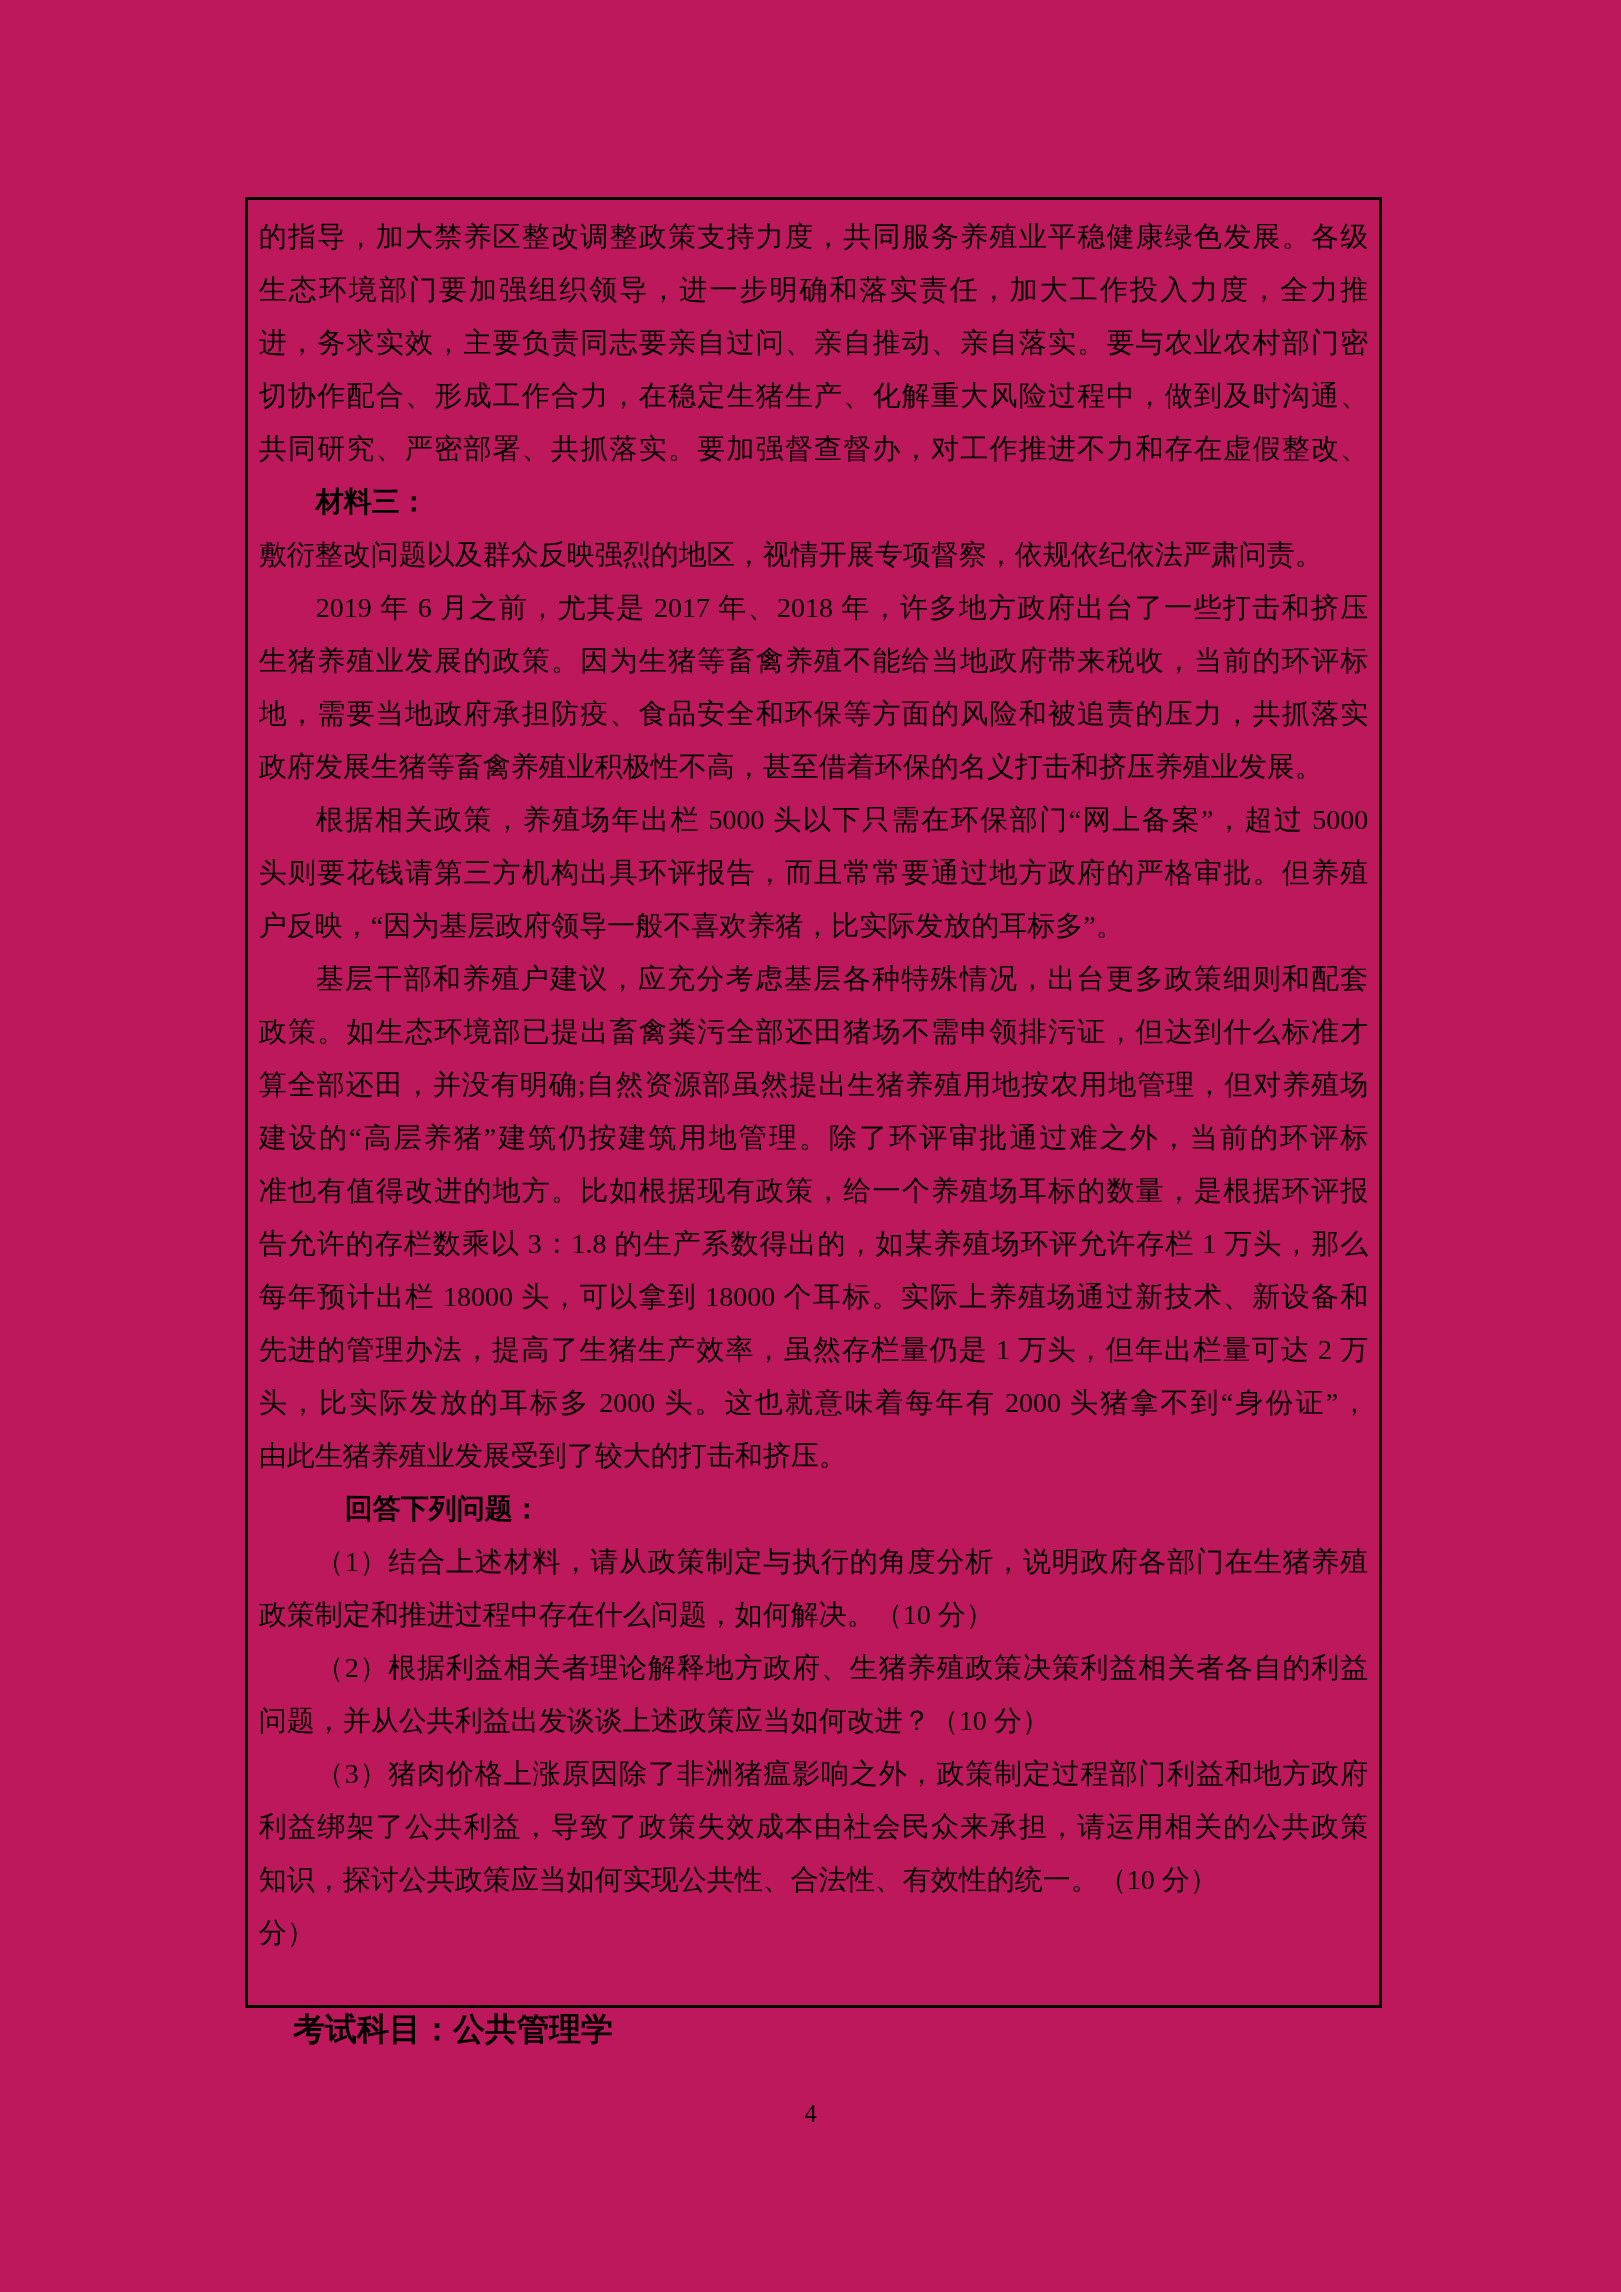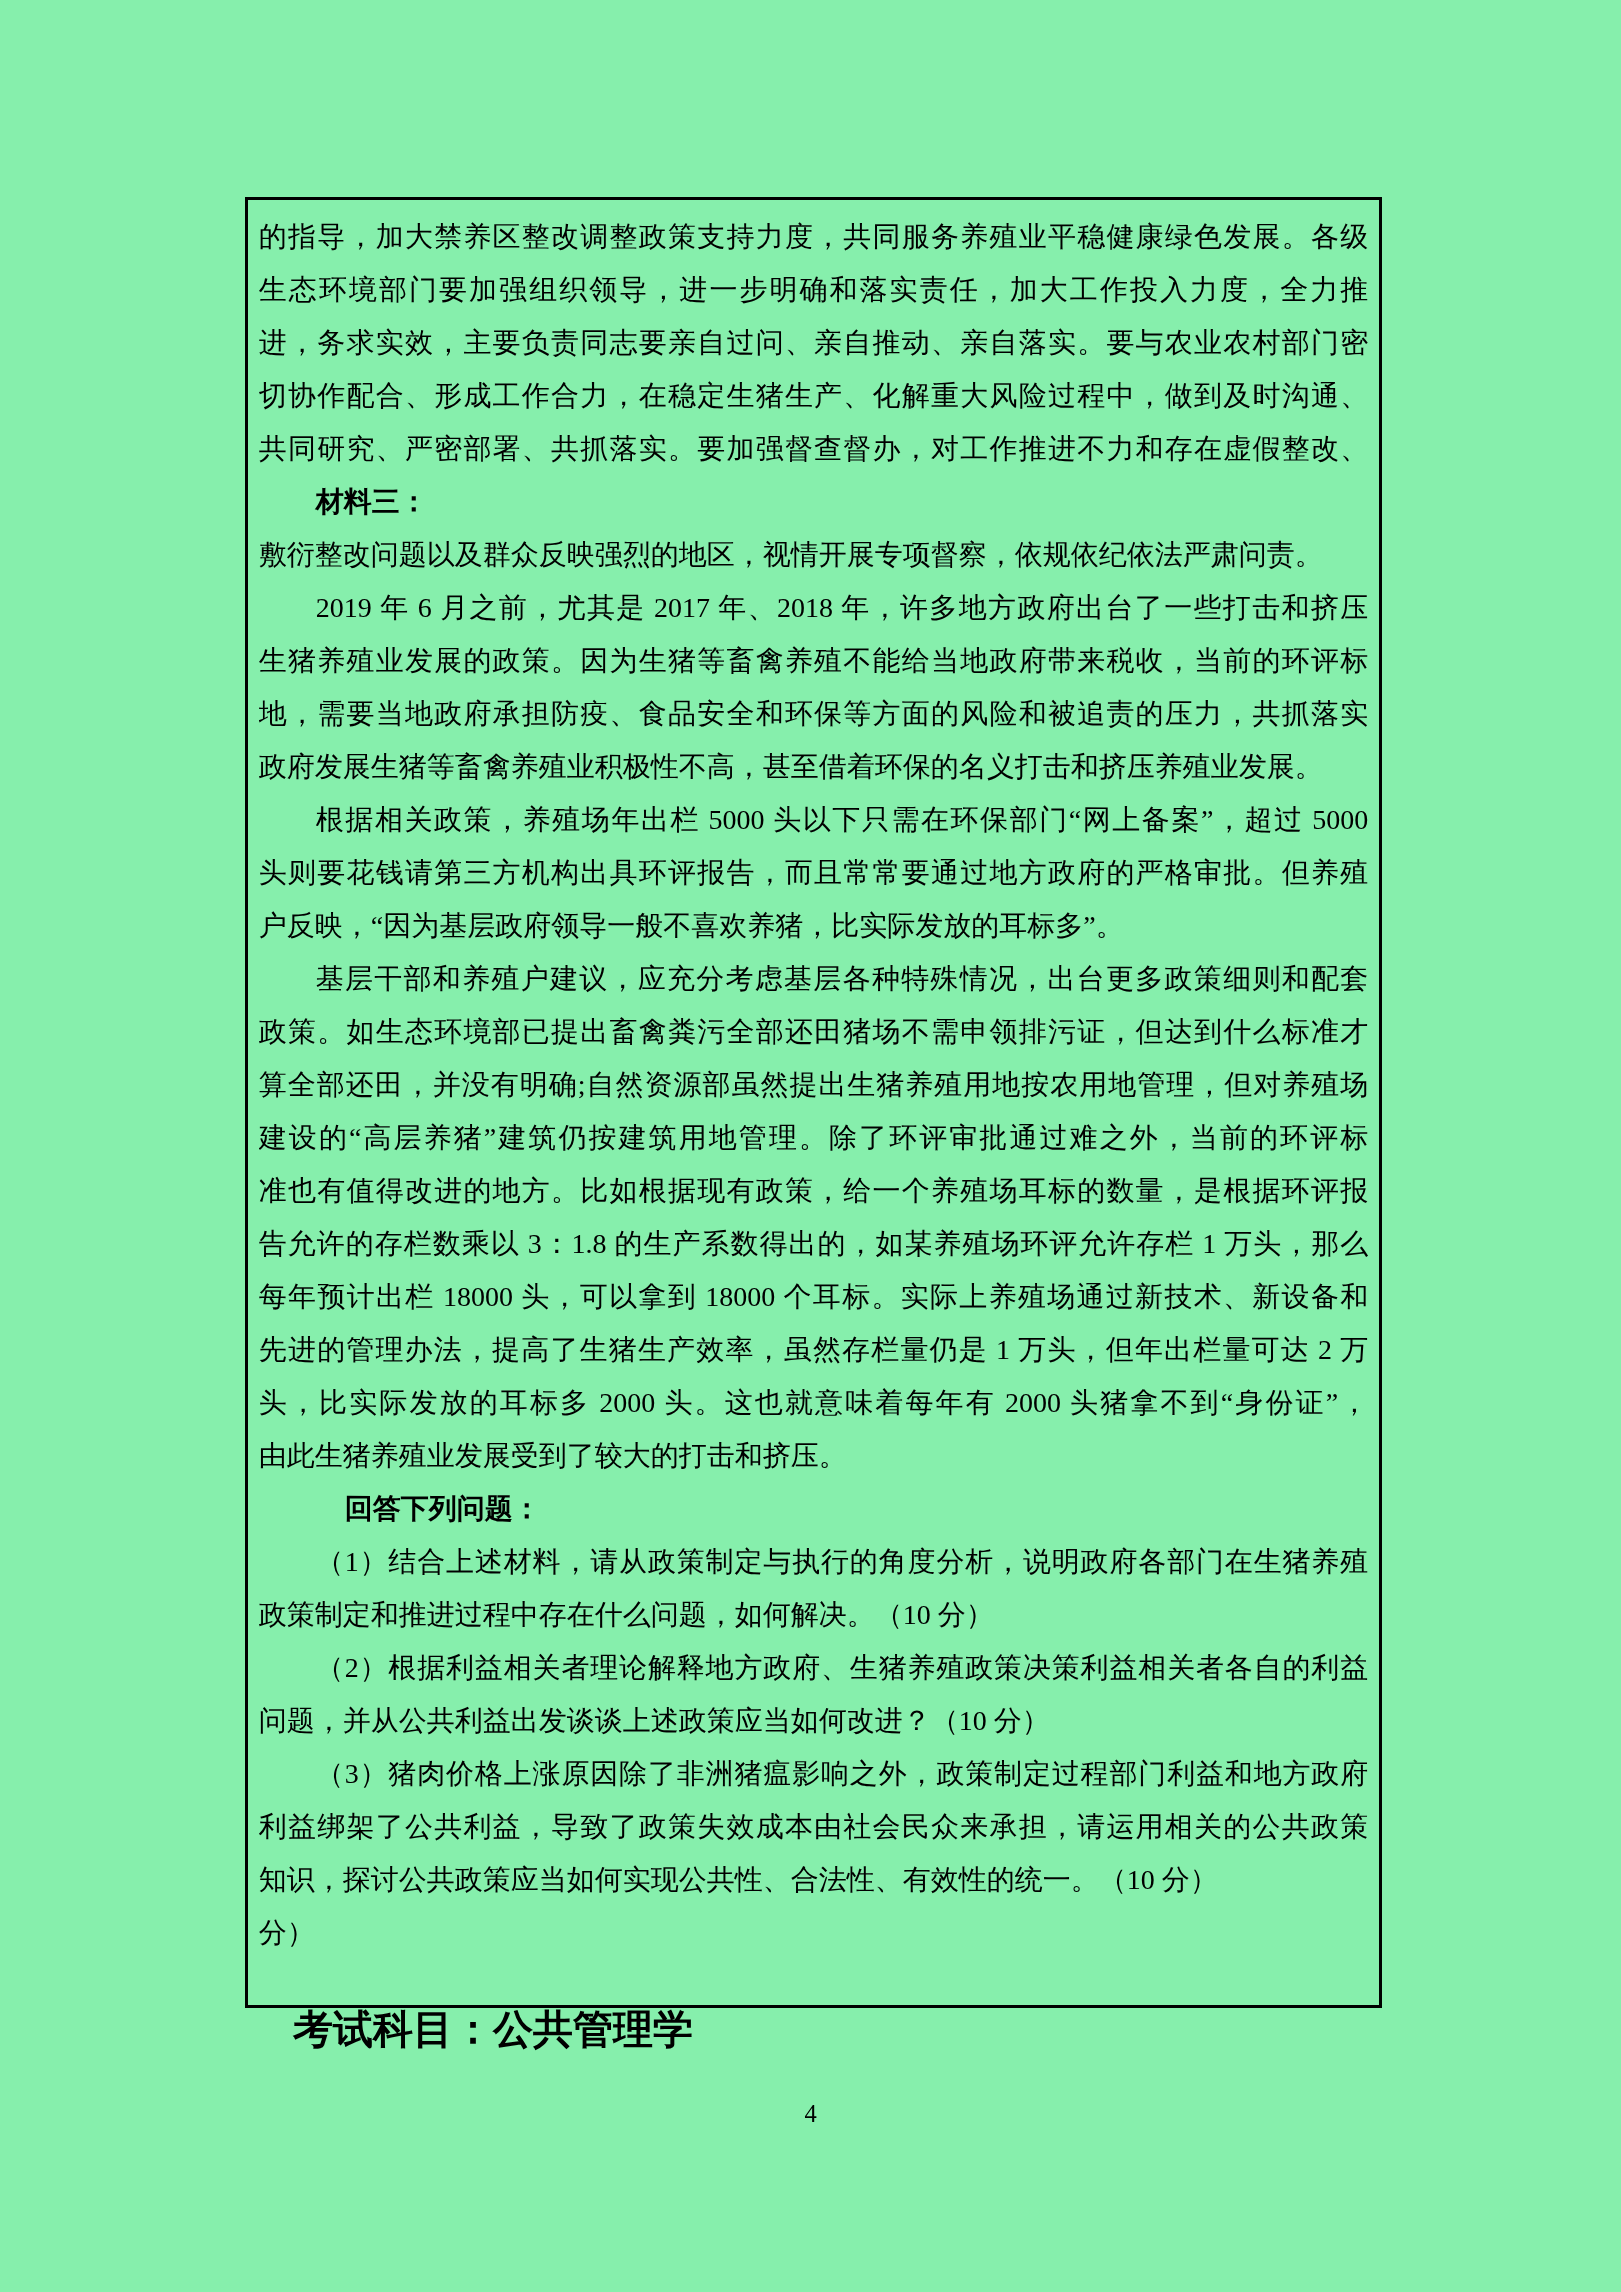--- a/index.html
+++ b/index.html
@@ -4,21 +4,21 @@
 <style>
   html, body {
     margin: 0;
     padding: 0;
     background: #ffffff;
   }
   .page {
     position: relative;
     width: 1621px;
     height: 2293px;
-    background: #86efac;
+    background: #be185d;
     color: #000000;
     font-family: "Liberation Serif", "DejaVu Serif", serif;
     overflow: hidden;
   }
   .material-box {
     position: absolute;
     left: 245px;
     top: 197px;
     width: 1137px;
     height: 1811px;
@@ -43,21 +43,21 @@
     white-space: normal;
     text-align-last: justify;
   }
   .mline.ind2 { text-indent: 57px; }
   .mline.ind3 { text-indent: 86px; }
   .mline.bold { font-weight: bold; }
   .subject-heading {
     position: absolute;
     left: 293px;
     top: 2008px;
-    font-size: 40px;
+    font-size: 32px;
     font-weight: bold;
     line-height: 43px;
     white-space: nowrap;
   }
   .page-number {
     position: absolute;
     left: 0;
     top: 2099px;
     width: 100%;
     text-align: center;

